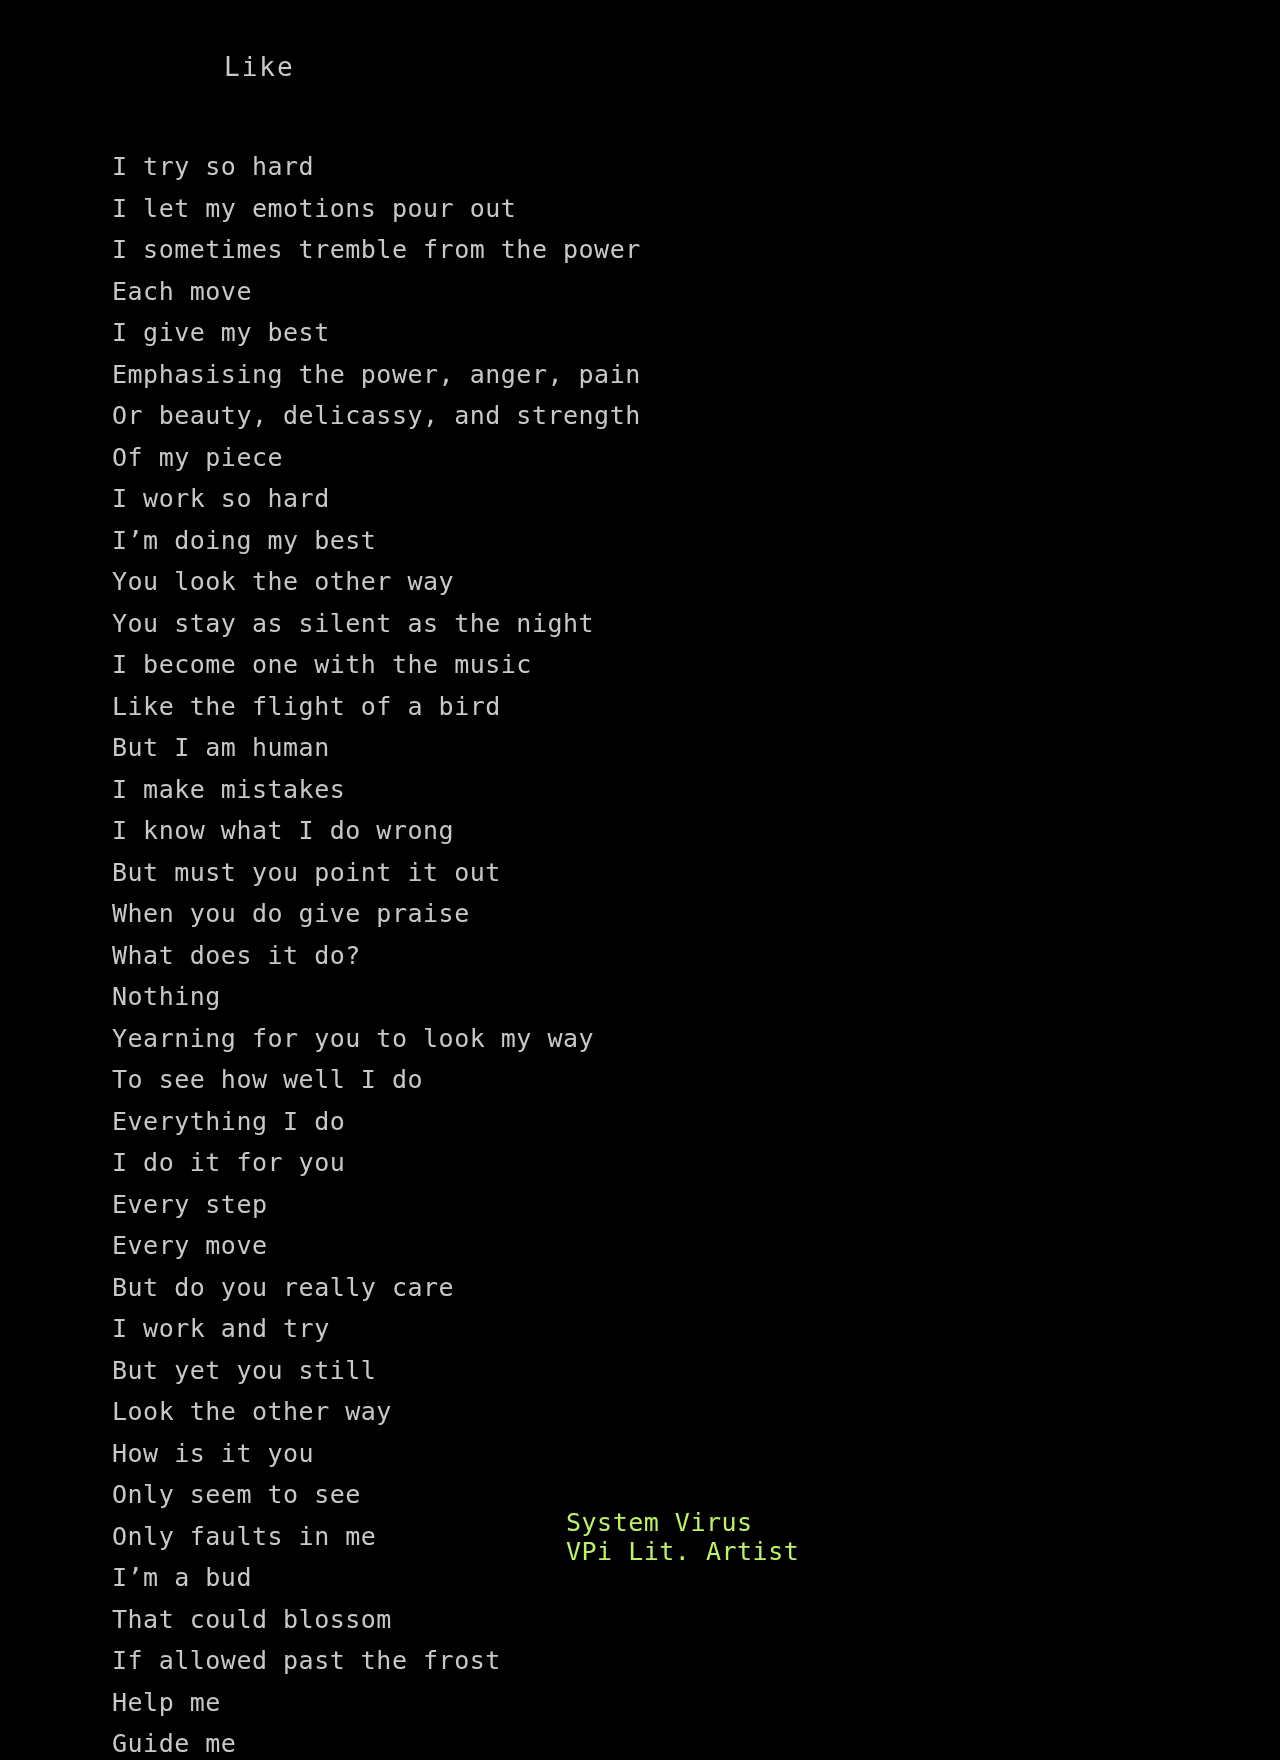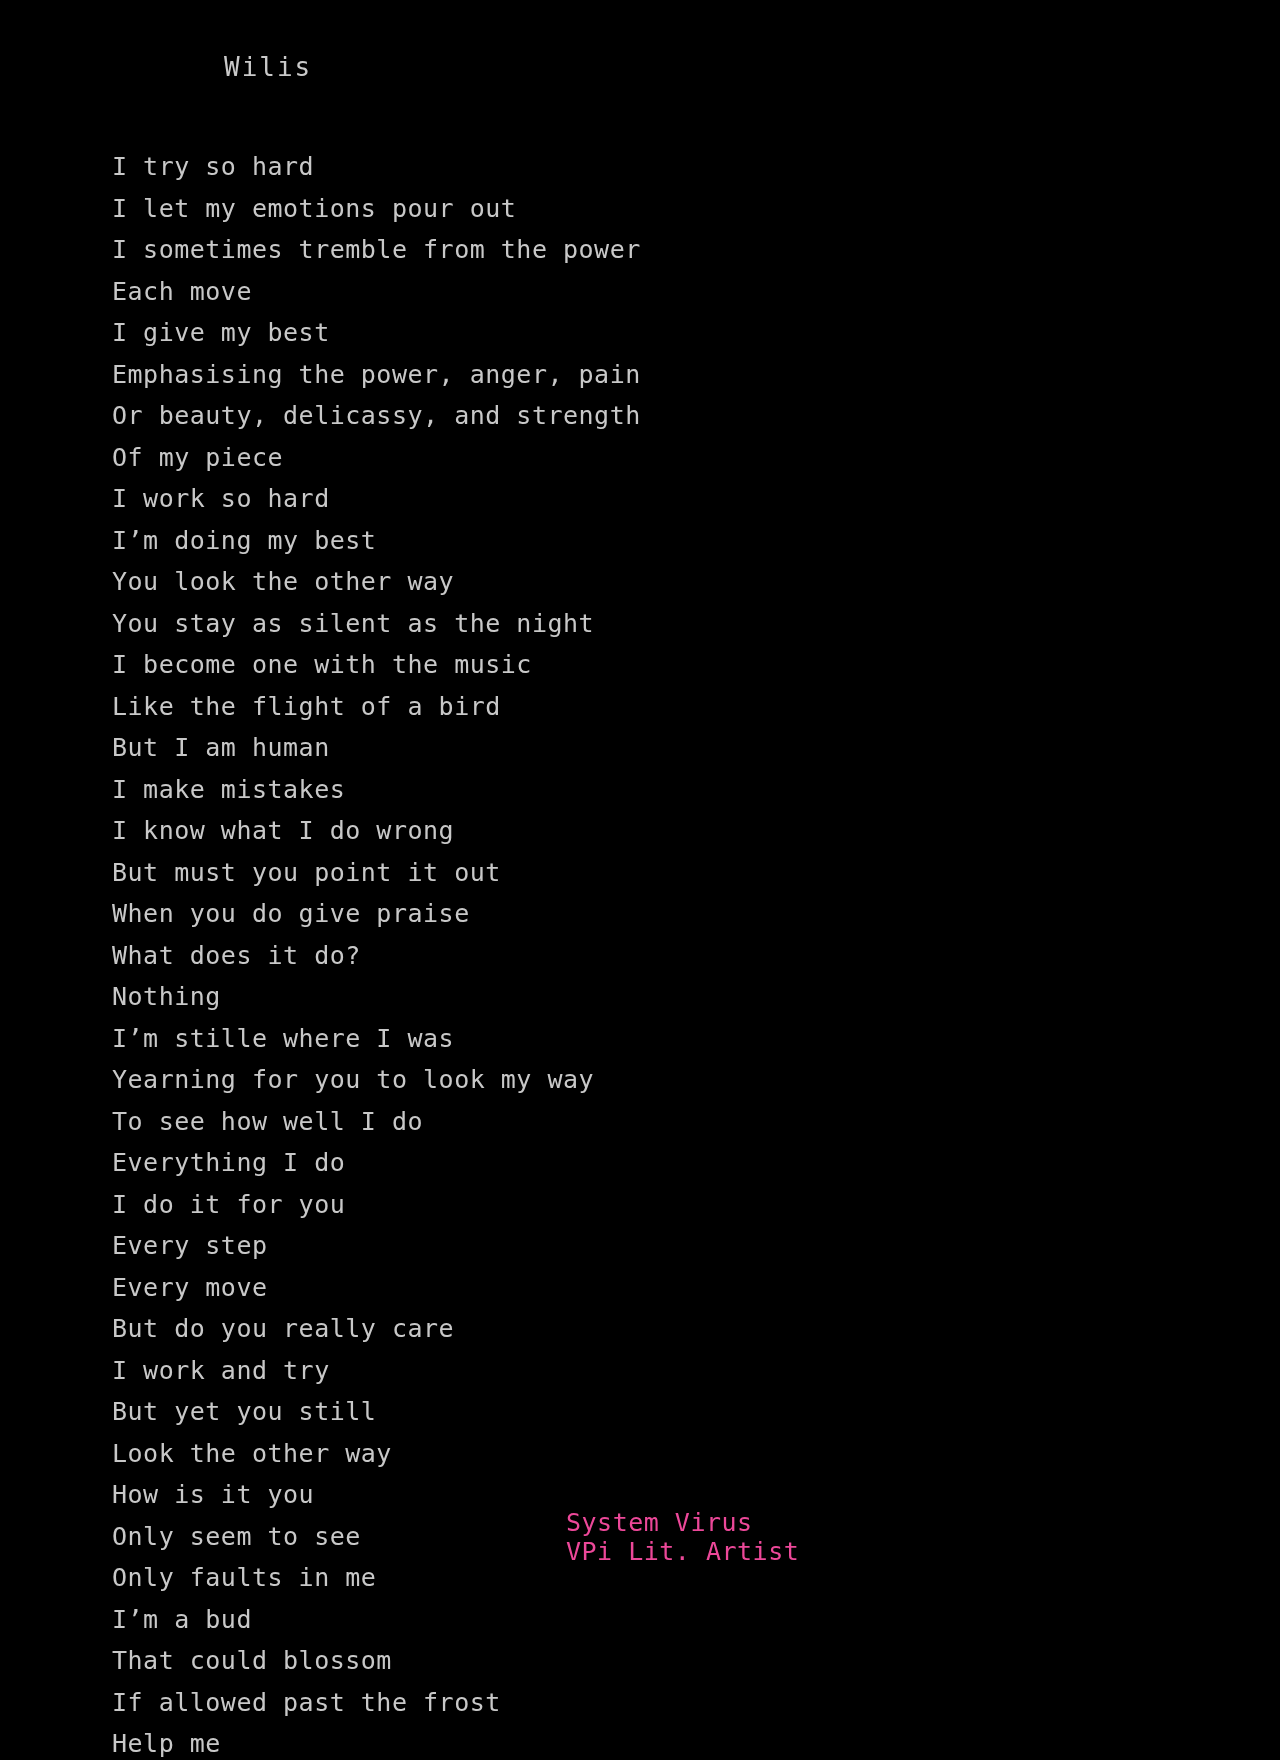--- a/index.html
+++ b/index.html
@@ -44,31 +44,31 @@
   }
   .footer {
     position: absolute;
     left: 566px;
     top: 1508px;
     width: 600px;
   }
   .footer-line {
     font-size: 25px;
     line-height: 29px;
-    color: #ec4899;
+    color: #bef264;
     white-space: pre;
     letter-spacing: 0.5px;
   }
 </style>
 </head>
 <body>
 
 <div class="page">
 
-  <div class="title">Wilis</div>
+  <div class="title">Like</div>
 
   <div class="poem">
     <div class="poem-line">I try so hard</div>
     <div class="poem-line">I let my emotions pour out</div>
     <div class="poem-line">I sometimes tremble from the power</div>
     <div class="poem-line">Each move</div>
     <div class="poem-line">I give my best</div>
     <div class="poem-line">Emphasising the power, anger, pain</div>
     <div class="poem-line">Or beauty, delicassy, and strength</div>
     <div class="poem-line">Of my piece</div>
@@ -78,21 +78,20 @@
     <div class="poem-line">You stay as silent as the night</div>
     <div class="poem-line">I become one with the music</div>
     <div class="poem-line">Like the flight of a bird</div>
     <div class="poem-line">But I am human</div>
     <div class="poem-line">I make mistakes</div>
     <div class="poem-line">I know what I do wrong</div>
     <div class="poem-line">But must you point it out</div>
     <div class="poem-line">When you do give praise</div>
     <div class="poem-line">What does it do?</div>
     <div class="poem-line">Nothing</div>
-    <div class="poem-line">I’m stille where I was</div>
     <div class="poem-line">Yearning for you to look my way</div>
     <div class="poem-line">To see how well I do</div>
     <div class="poem-line">Everything I do</div>
     <div class="poem-line">I do it for you</div>
     <div class="poem-line">Every step</div>
     <div class="poem-line">Every move</div>
     <div class="poem-line">But do you really care</div>
     <div class="poem-line">I work and try</div>
     <div class="poem-line">But yet you still</div>
     <div class="poem-line">Look the other way</div>

